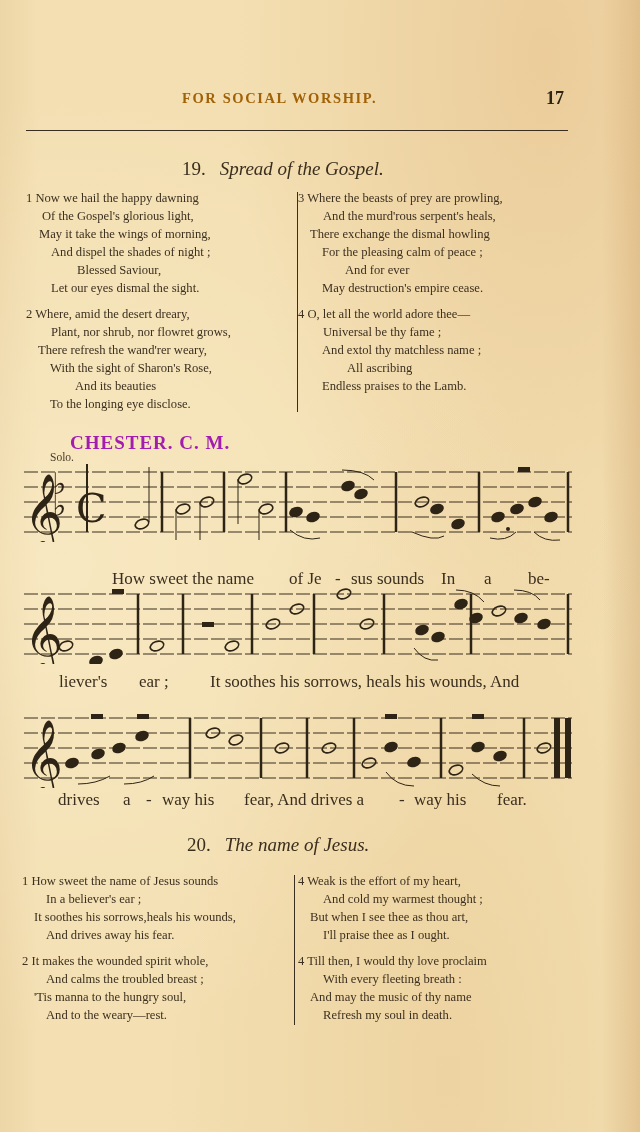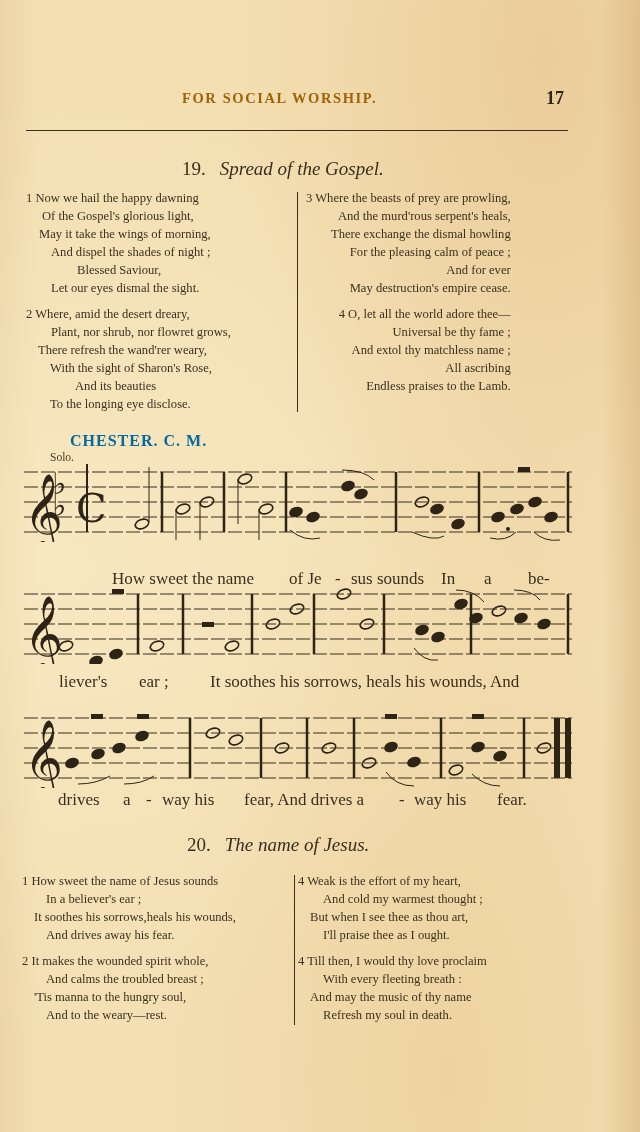--- a/index.html
+++ b/index.html
@@ -36,21 +36,21 @@
   .col {
     position:absolute; font-size:12.6px; line-height:18px; color:#3c3020;
   }
   .stanza { margin-bottom:8px; }
   .line { white-space:nowrap; }
   .divider {
     position:absolute; width:0; border-left:1.5px solid #3a2e1e;
   }
   .tune-title {
     position:absolute; top:432px; left:70px;
-    font-size:16px; font-weight:bold; letter-spacing:1px; color:#0369a1;
+    font-size:19px; font-weight:bold; letter-spacing:1px; color:#a21caf;
   }
   .solo { position:absolute; top:451px; left:50px; font-size:11.5px; color:#4a3c28; }
   .staff { position:absolute; left:24px; width:548px; }
   .staff svg { display:block; }
   .lyrics {
     position:absolute; font-size:17px; color:#3a2e1e; white-space:nowrap;
   }
   .lyrics span { position:absolute; top:0; }
 </style>
 </head>
@@ -80,21 +80,21 @@
       <div class="line" style="padding-left:25px">Plant, nor shrub, nor flowret grows,</div>
       <div class="line" style="padding-left:12px">There refresh the wand'rer weary,</div>
       <div class="line" style="padding-left:24px">With the sight of Sharon's Rose,</div>
       <div class="line" style="padding-left:49px">And its beauties</div>
       <div class="line" style="padding-left:24px">To the longing eye disclose.</div>
     </div>
   </div>
 
   <div class="divider" style="top:192px;left:297px;height:220px;"></div>
 
-  <div class="col" style="top:189px;left:306px;text-align:right;">
+  <div class="col" style="top:189px;left:298px;">
     <div class="stanza">
       <div class="line">3 Where the beasts of prey are prowling,</div>
       <div class="line" style="padding-left:25px">And the murd'rous serpent's heals,</div>
       <div class="line" style="padding-left:12px">There exchange the dismal howling</div>
       <div class="line" style="padding-left:24px">For the pleasing calm of peace ;</div>
       <div class="line" style="padding-left:47px">And for ever</div>
       <div class="line" style="padding-left:24px">May destruction's empire cease.</div>
     </div>
     <div class="stanza" style="margin-top:4px">
       <div class="line">4 O, let all the world adore thee—</div>

